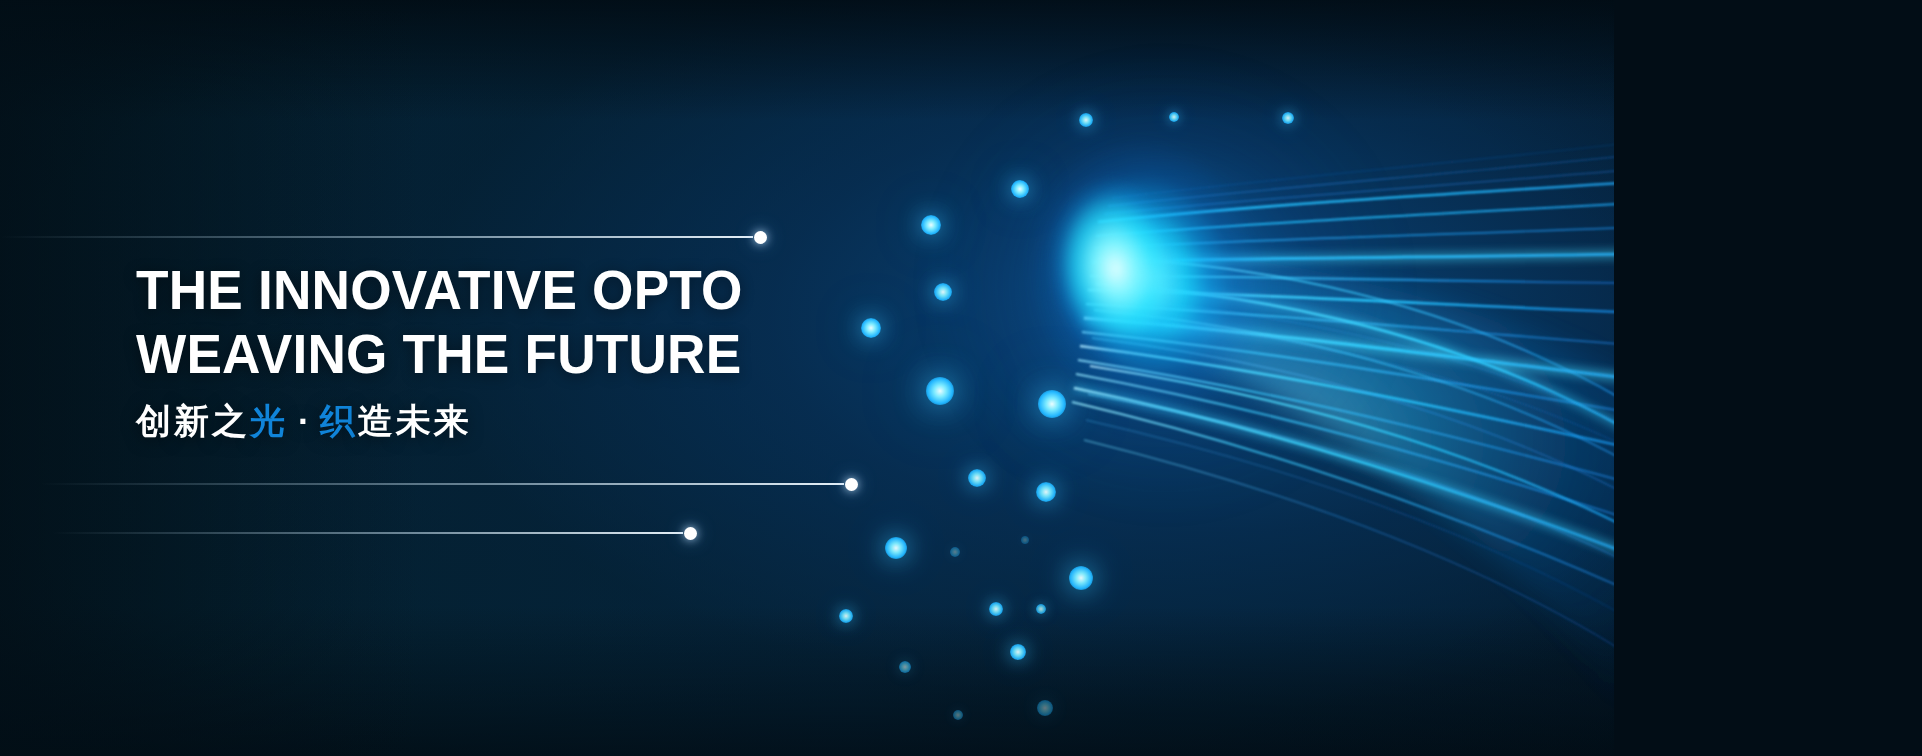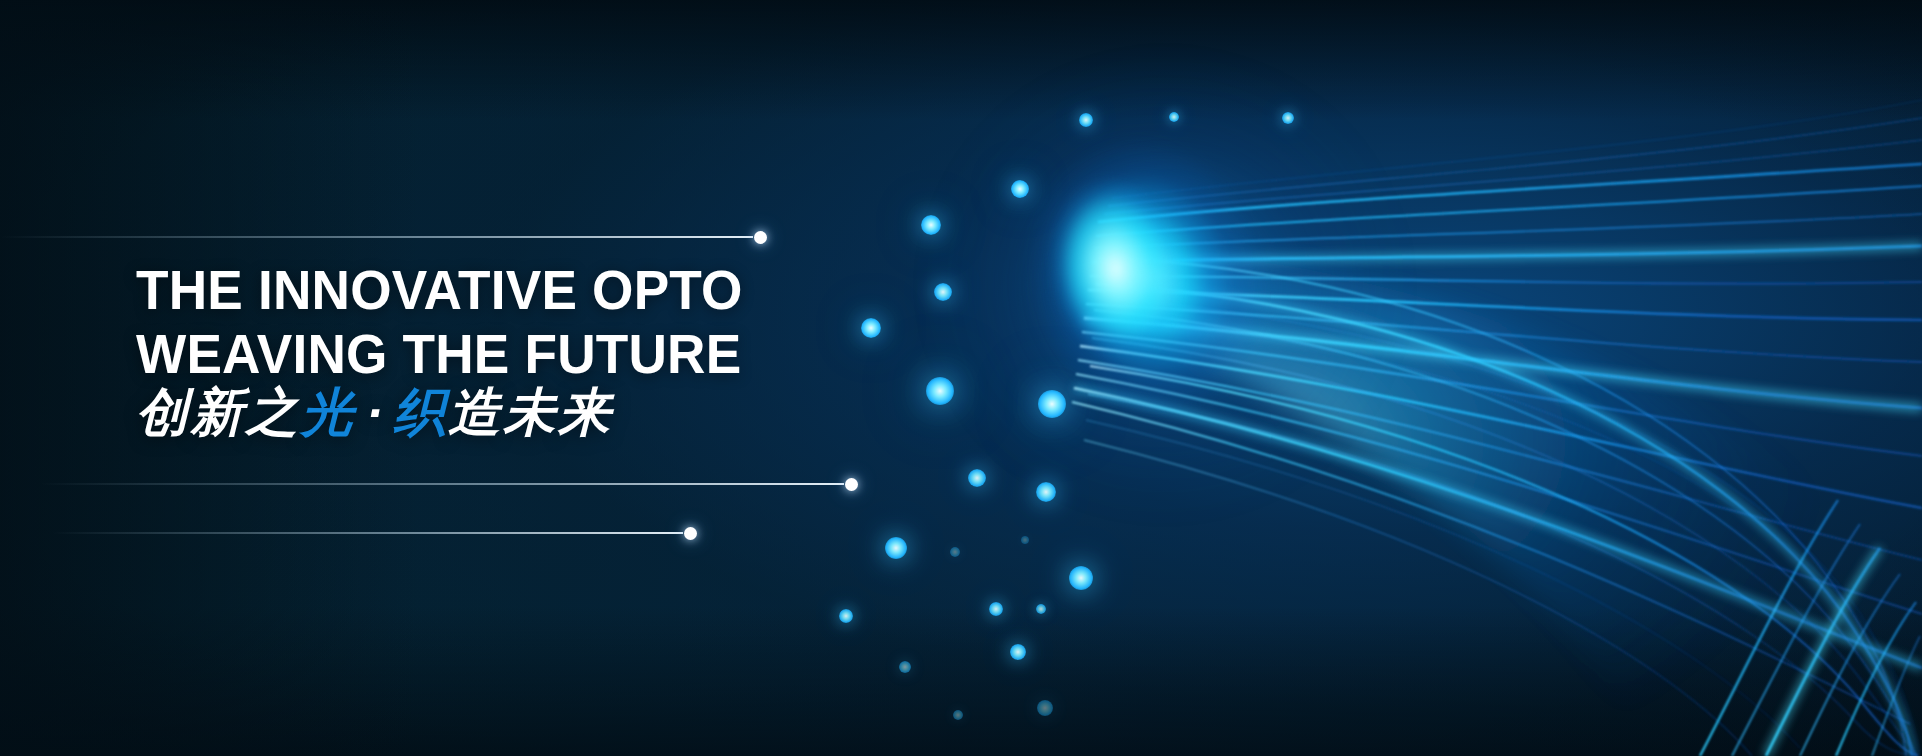--- a/index.html
+++ b/index.html
@@ -5,21 +5,21 @@
 <style>
   * { margin:0; padding:0; box-sizing:border-box; }
 
   html, body {
     background:#020d16;
     font-family:"Liberation Sans", sans-serif;
   }
 
   .banner {
     position:relative;
-    width:1922px;
+    width:1614px;
     height:756px;
     overflow:hidden;
     background:#04202f;
   }
 
   
   .bg-base {
     position:absolute; inset:0;
     background:
       radial-gradient(120% 130% at 74% 42%,
@@ -144,23 +144,23 @@
     line-height:1.14;
     letter-spacing:0.2px;
     text-transform:uppercase;
     font-stretch:condensed;
     transform:scaleX(0.95);
     transform-origin:left center;
     text-shadow:0 2px 14px rgba(0,0,0,0.45);
     white-space:nowrap;
   }
   .h-cn {
-    font-size:52px;
+    margin-top:17px;
+    font-size:35px;
     font-weight:700;
-    font-style:italic;
     letter-spacing:3px;
     line-height:1;
     white-space:nowrap;
     text-shadow:0 2px 16px rgba(0,0,0,0.5);
   }
   .h-cn .w { color:#ffffff; }
   .h-cn .b { color:#1084d9; }
   .h-cn .sep { color:#ffffff; padding:0 10px; letter-spacing:0; }
 </style>
 </head>

